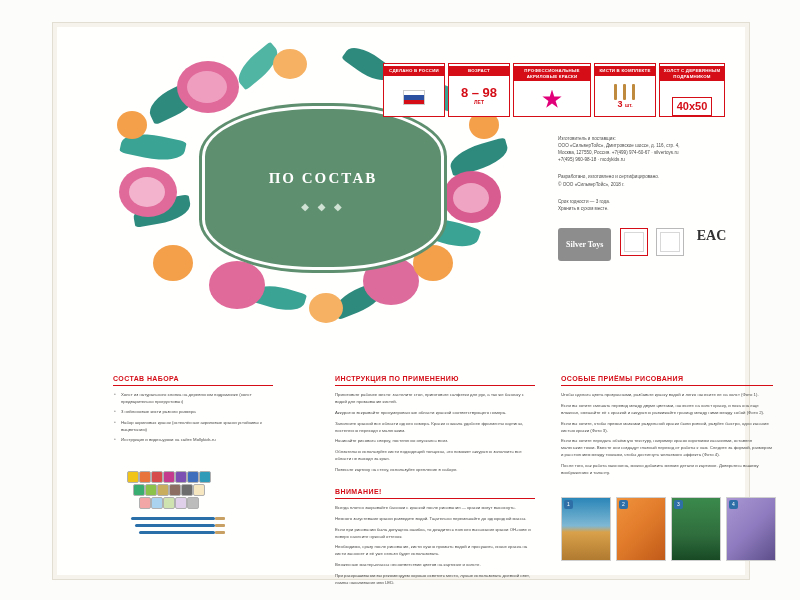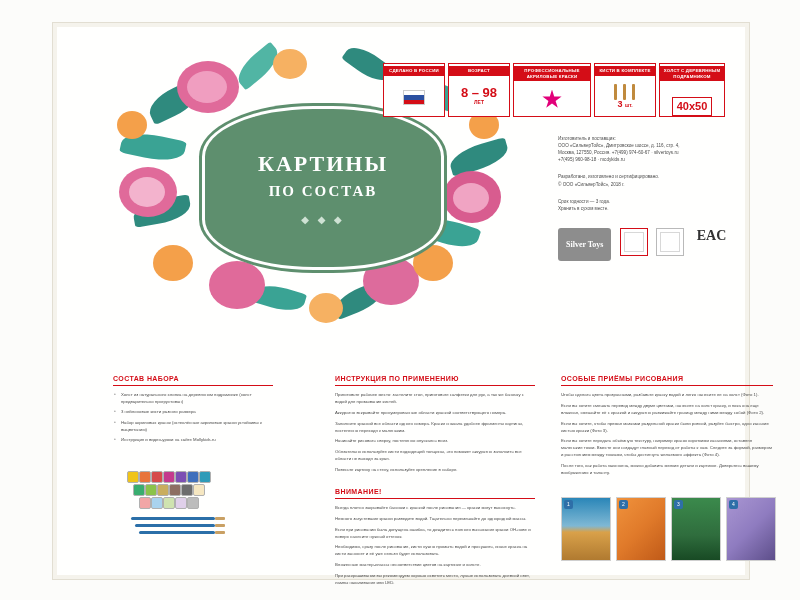--- a/index.html
+++ b/index.html
@@ -164,21 +164,20 @@
 
         <div class="blob" style="left:40px;top:196px;width:40px;height:36px;background:#f4a04a;"></div>
         <div class="blob" style="left:300px;top:196px;width:40px;height:36px;background:#f4a04a;"></div>
         <div class="blob" style="left:160px;top:0px;width:34px;height:30px;background:#f6b162;"></div>
         <div class="blob" style="left:196px;top:244px;width:34px;height:30px;background:#f6b162;"></div>
         <div class="blob" style="left:356px;top:62px;width:30px;height:28px;background:#f4a04a;"></div>
         <div class="blob" style="left:4px;top:62px;width:30px;height:28px;background:#f4a04a;"></div>
       </div>
 
       <div class="label">
-        <div class="t1">КАРТИНЫ</div>
         <div class="t2">ПО СОСТАВ</div>
         <div class="orn">◆ ◆ ◆</div>
       </div>
     </div>
 
     <div class="badges">
       <div class="badge">
         <div class="cap">СДЕЛАНО
 В РОССИИ</div>
         <div class="body">

